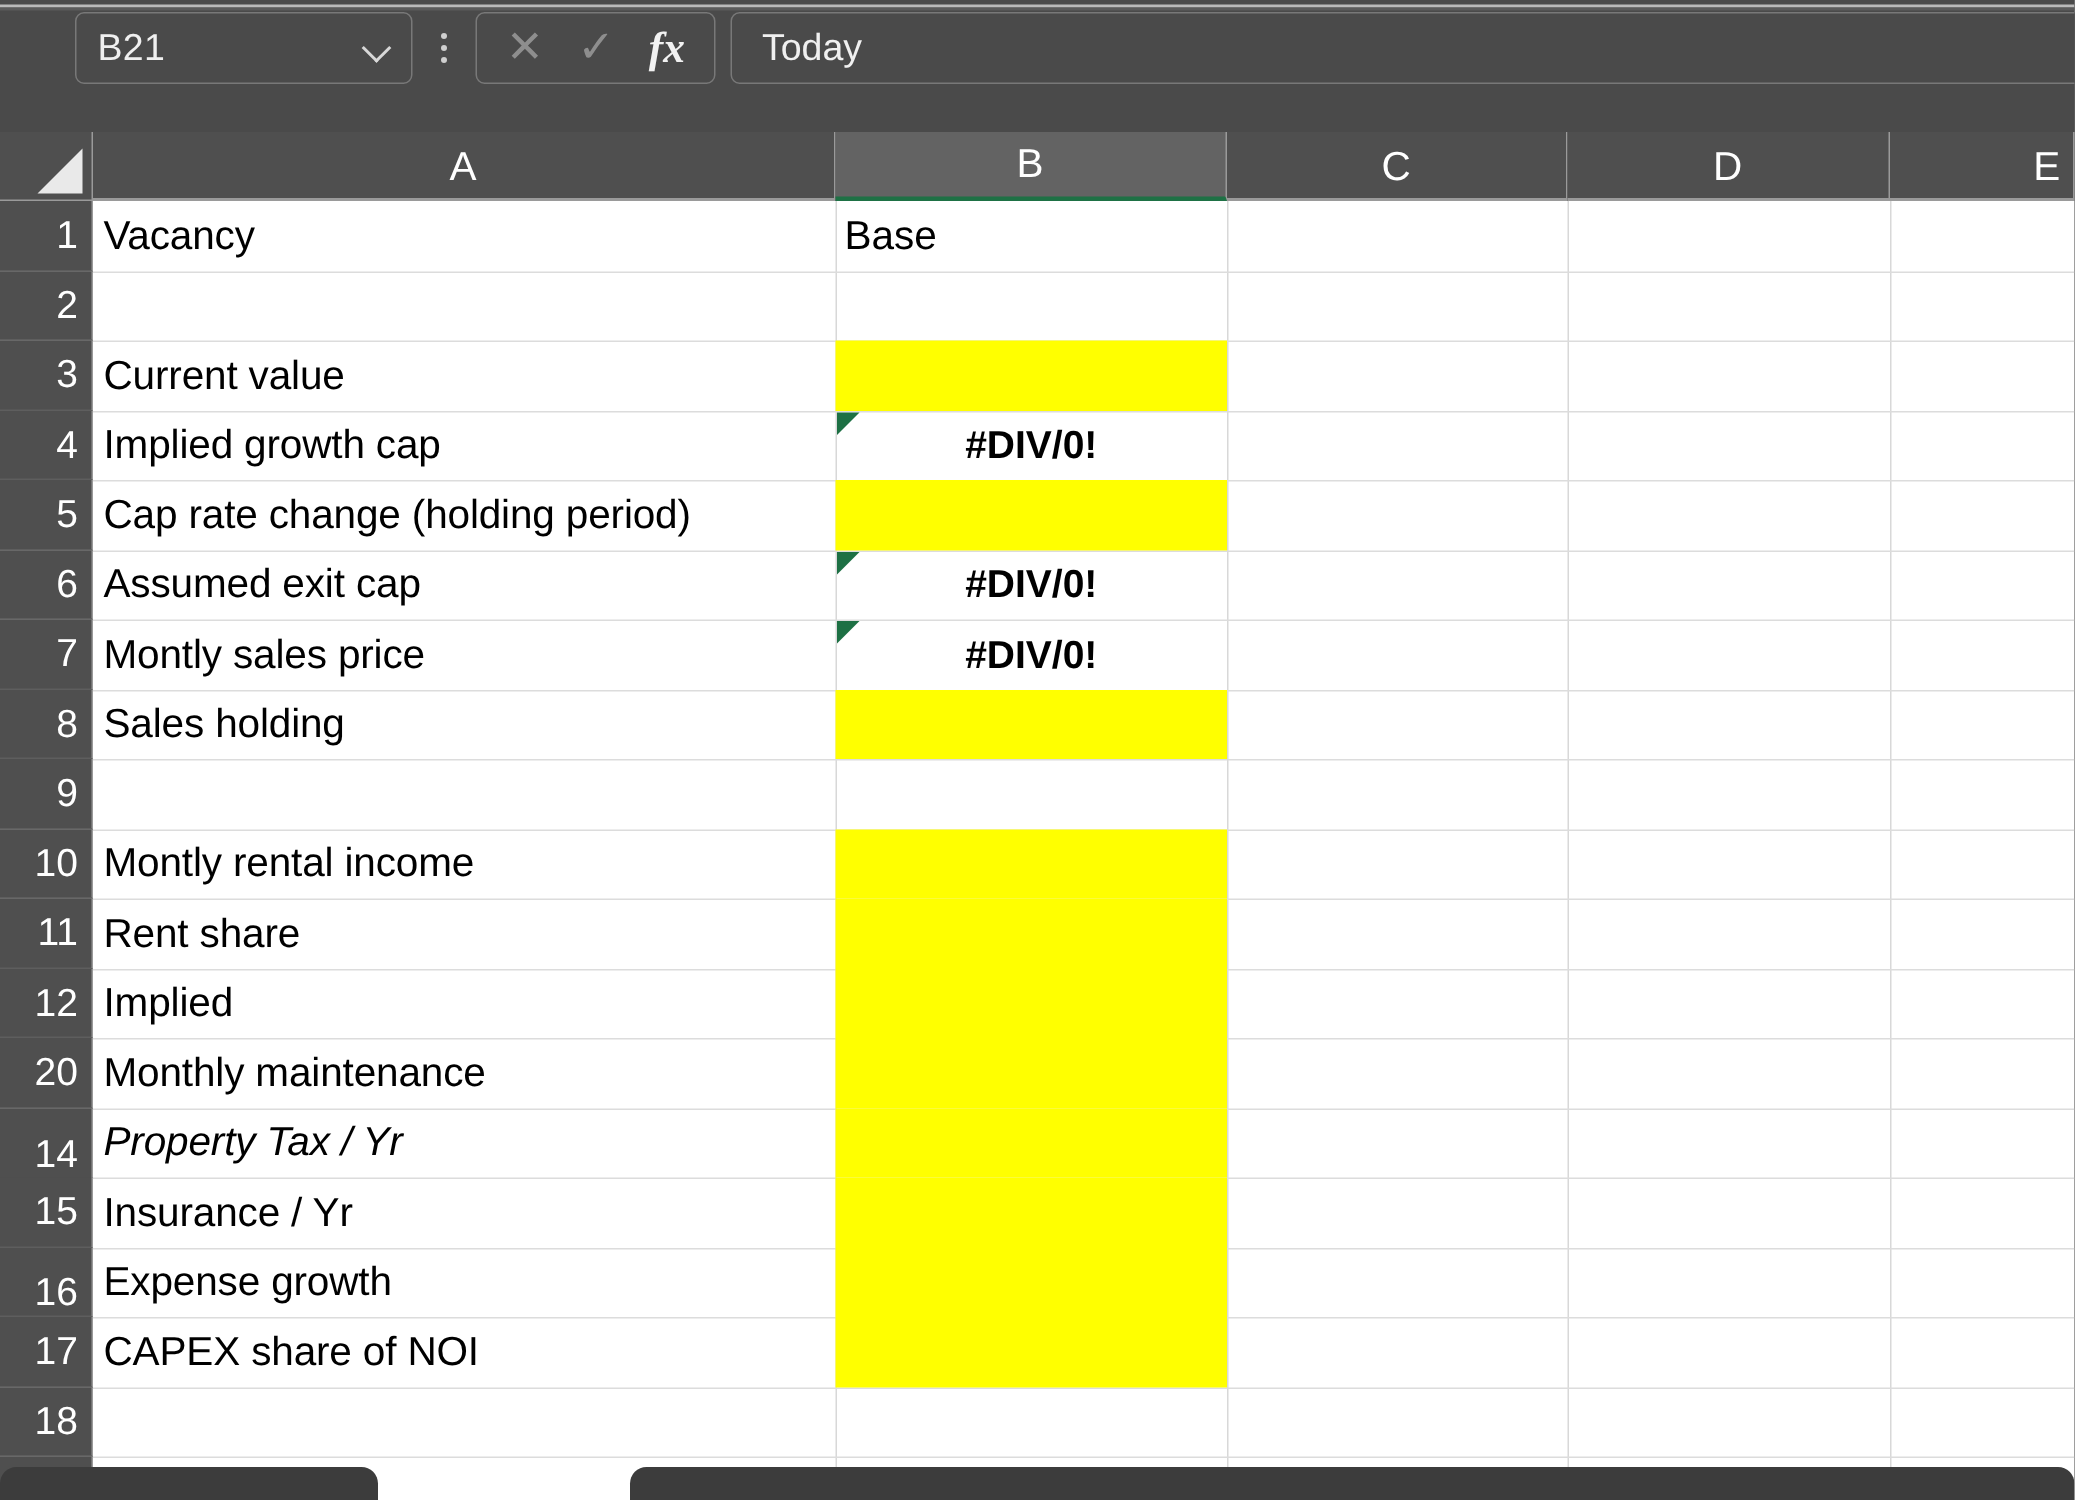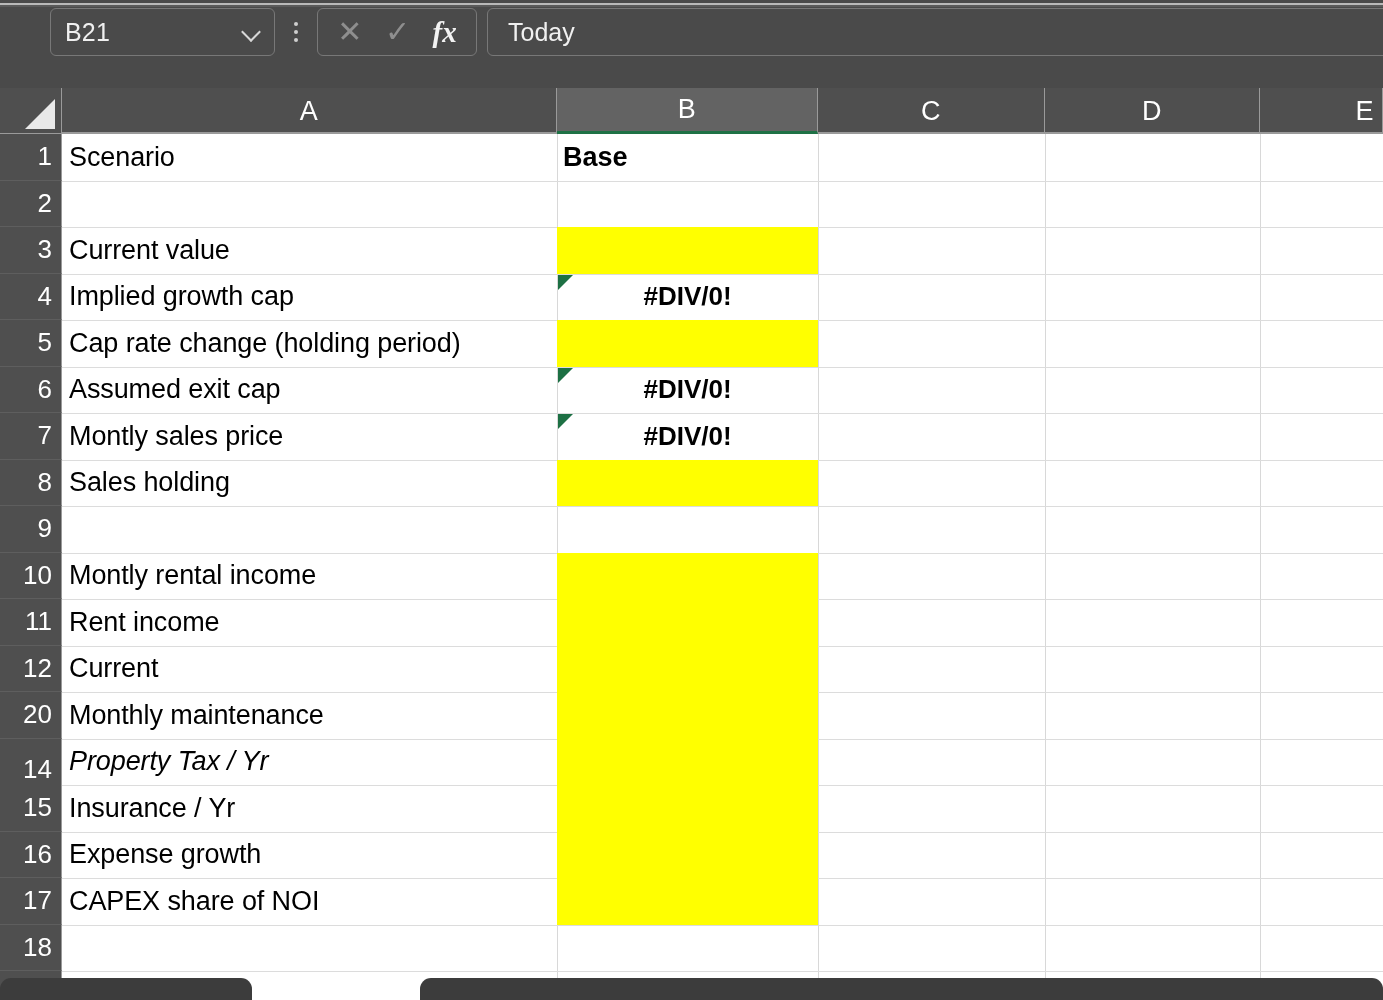--- a/index.html
+++ b/index.html
@@ -401,21 +401,21 @@
         </div>
         <div class="rowhead" style="top: 604px; height: 46.5px;">
           <span>20</span>
         </div>
         <div class="rowhead" style="top: 650.5px; height: 62px;">
           <span>14</span>
         </div>
         <div class="rowhead" style="top: 697px; height: 46.5px;">
           <span>15</span>
         </div>
-        <div class="rowhead" style="top: 743.5px; height: 46.5px;">
+        <div class="rowhead" style="top: 743.5px; height: 46.5px; align-items: flex-end;">
           <span>16</span>
         </div>
         <div class="rowhead" style="top: 790px; height: 46.5px;">
           <span>17</span>
         </div>
         <div class="rowhead" style="top: 836.5px; height: 46.5px;">
           <span>18</span>
         </div>
         <div class="rowhead" style="top: 883px; height: 46.5px;">
           <span>19</span>
@@ -442,23 +442,23 @@
           <div class="hline" style="top: 558px;"></div>
           <div class="hline" style="top: 604.5px;"></div>
           <div class="hline" style="top: 651px;"></div>
           <div class="hline" style="top: 697.5px;"></div>
           <div class="hline" style="top: 744px;"></div>
           <div class="hline" style="top: 790.5px;"></div>
           <div class="hline" style="top: 837px;"></div>
         </div>
       <div id="cells">
           <div class="cell text-a" style="left: 0px; top: 0px; width: 555px; height: 46.5px;">
-            <span>Scenario</span>
-          </div>
-          <div class="cell valb" style="left: 495px; top: 0px; width: 261px; height: 46.5px; font-weight: bold;">
+            <span>Vacancy</span>
+          </div>
+          <div class="cell valb" style="left: 495px; top: 0px; width: 261px; height: 46.5px;">
             <span>Base</span>
           </div>
           <div class="cell" style="left: 756px; top: 0px; width: 227px; height: 46.5px;"></div>
           <div class="cell" style="left: 983px; top: 0px; width: 215px; height: 46.5px;"></div>
           <div class="cell" style="left: 1198px; top: 0px; width: 123px; height: 46.5px;"></div>
           <div class="cell text-a" style="left: 0px; top: 46.5px; width: 555px; height: 46.5px;">
             <span></span>
           </div>
           <div class="cell valb" style="left: 495px; top: 46.5px; width: 261px; height: 46.5px;">
             <span></span>
@@ -535,30 +535,30 @@
           <div class="cell text-a" style="left: 0px; top: 418.5px; width: 555px; height: 46.5px;">
             <span>Montly rental income</span>
           </div>
           <div class="cell valb fill-yellow" style="left: 495px; top: 418.5px; width: 261px; height: 46.5px;">
             <span></span>
           </div>
           <div class="cell" style="left: 756px; top: 418.5px; width: 227px; height: 46.5px;"></div>
           <div class="cell" style="left: 983px; top: 418.5px; width: 215px; height: 46.5px;"></div>
           <div class="cell" style="left: 1198px; top: 418.5px; width: 123px; height: 46.5px;"></div>
           <div class="cell text-a" style="left: 0px; top: 465px; width: 555px; height: 46.5px;">
-            <span>Rent income</span>
+            <span>Rent share</span>
           </div>
           <div class="cell valb fill-yellow" style="left: 495px; top: 465px; width: 261px; height: 46.5px;">
             <span></span>
           </div>
           <div class="cell" style="left: 756px; top: 465px; width: 227px; height: 46.5px;"></div>
           <div class="cell" style="left: 983px; top: 465px; width: 215px; height: 46.5px;"></div>
           <div class="cell" style="left: 1198px; top: 465px; width: 123px; height: 46.5px;"></div>
           <div class="cell text-a" style="left: 0px; top: 511.5px; width: 555px; height: 46.5px;">
-            <span>Current</span>
+            <span>Implied</span>
           </div>
           <div class="cell valb fill-yellow" style="left: 495px; top: 511.5px; width: 261px; height: 46.5px;">
             <span></span>
           </div>
           <div class="cell" style="left: 756px; top: 511.5px; width: 227px; height: 46.5px;"></div>
           <div class="cell" style="left: 983px; top: 511.5px; width: 215px; height: 46.5px;"></div>
           <div class="cell" style="left: 1198px; top: 511.5px; width: 123px; height: 46.5px;"></div>
           <div class="cell text-a" style="left: 0px; top: 558px; width: 555px; height: 46.5px;">
             <span>Monthly maintenance</span>
           </div>

